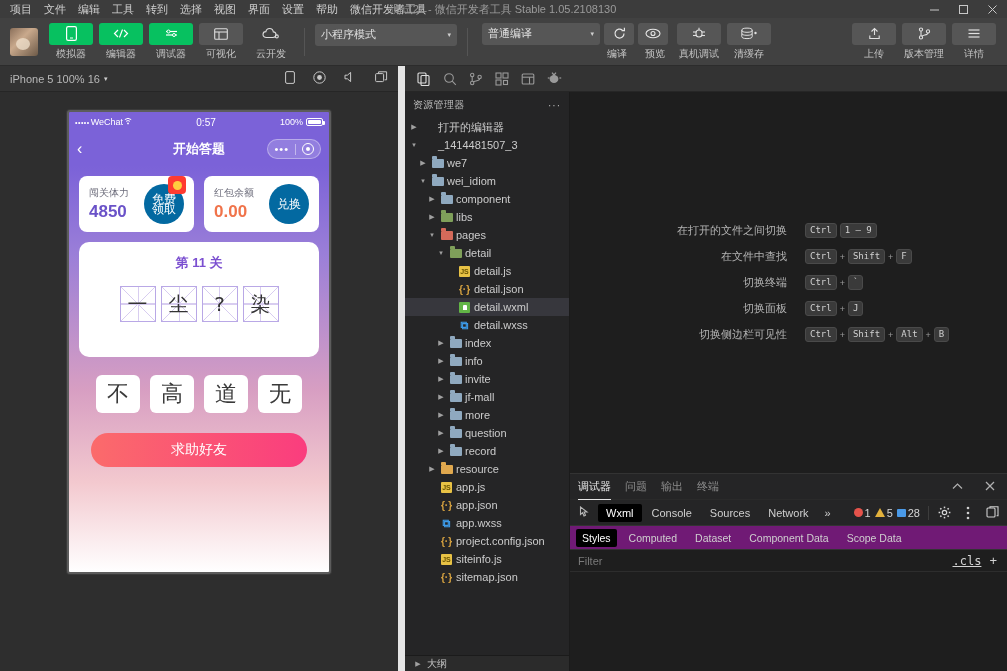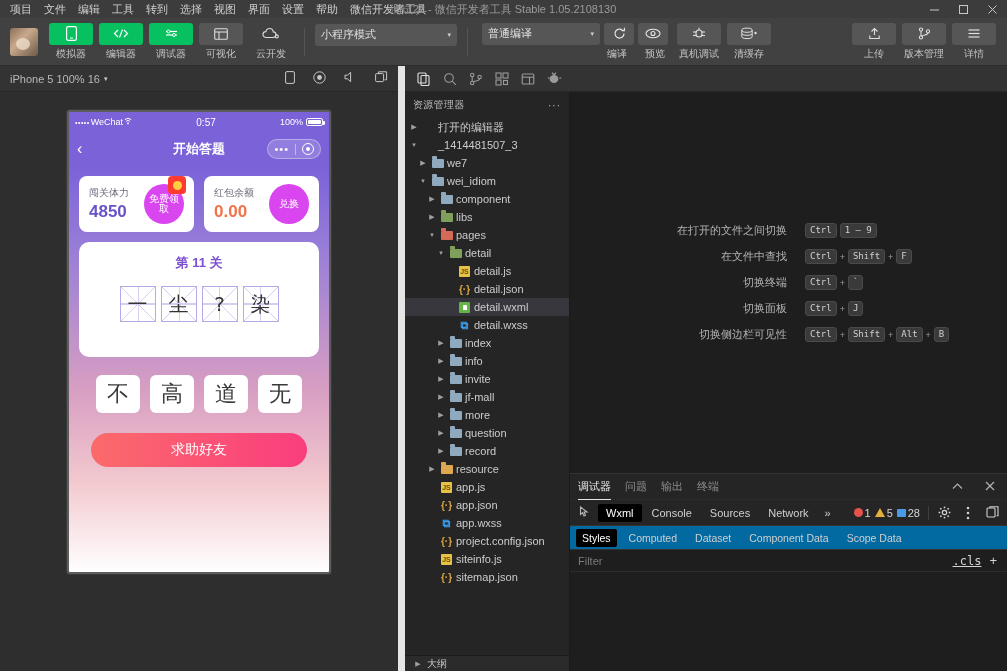--- a/index.html
+++ b/index.html
@@ -154,21 +154,21 @@
     flex: 1; background: #fff; border-radius: 8px; height: 56px;
     display: flex; align-items: center; padding: 0 10px; position: relative;
     overflow: visible;
   }
   .stat-texts { display: flex; flex-direction: column; gap: 2px; }
   .stat-label { font-size: 10px; color: #6b6b7a; }
   .stat-value { font-size: 17px; font-weight: bold; color: #6a52c8; }
   .stat-value.orange { color: #f0734a; }
   .stat-btn {
     margin-left: auto; width: 40px; height: 40px; border-radius: 50%;
-    background: #d946ef; color: #fff; font-size: 10px; line-height: 10px;
+    background: #0369a1; color: #fff; font-size: 12px; line-height: 10px;
     display: flex; align-items: center; justify-content: center; text-align: center;
     position: relative;
   }
   .stat-btn.two-line { padding: 0 4px; }
   .badge-red {
     position: absolute; right: -2px; top: -8px; width: 18px; height: 18px;
     background: #ff3b30; border-radius: 4px; display: flex; align-items: center;
     justify-content: center;
   }
   .badge-red::after { content:""; width: 9px; height: 9px; border-radius: 50%; background: #ffcf3f; }
@@ -321,21 +321,21 @@
   .dt-more { color: #cfcfcf; font-size: 11px; padding: 0 6px; }
   .dt-spacer { flex: 1; }
   .counts { display: flex; align-items: center; gap: 4px; font-size: 11px; color: #d6d6d6; padding-right: 4px; }
   .cnt { display: flex; align-items: center; gap: 2px; }
   .c-err { width: 9px; height: 9px; border-radius: 50%; background: #e5534b; }
   .c-warn { width: 0; height: 0; border-left: 5px solid transparent; border-right: 5px solid transparent; border-bottom: 9px solid #e2b13c; }
   .c-info { width: 9px; height: 8px; background: #4a9ae8; border-radius: 1px; }
   .vsep { width: 1px; height: 14px; background: #3d3d3d; margin: 0 2px; }
 
   .styles-bar {
-    height: 24px; flex: 0 0 24px; background: #0369a1; display: flex; align-items: center;
+    height: 24px; flex: 0 0 24px; background: #701a75; display: flex; align-items: center;
     padding: 0 6px; gap: 6px; border-bottom: 1px solid #333;
   }
   .st-tab { font-size: 10.5px; color: #cfcfcf; padding: 3px 6px; border-radius: 2px; }
   .st-tab.active { background: #000; color: #fff; }
   .filter-bar {
     height: 22px; flex: 0 0 22px; background: #1e1e1e; display: flex; align-items: center;
     padding: 0 8px; border-bottom: 1px solid #2d2d2d;
   }
   .filter-input {
     flex: 1; background: transparent; border: none; outline: none;

